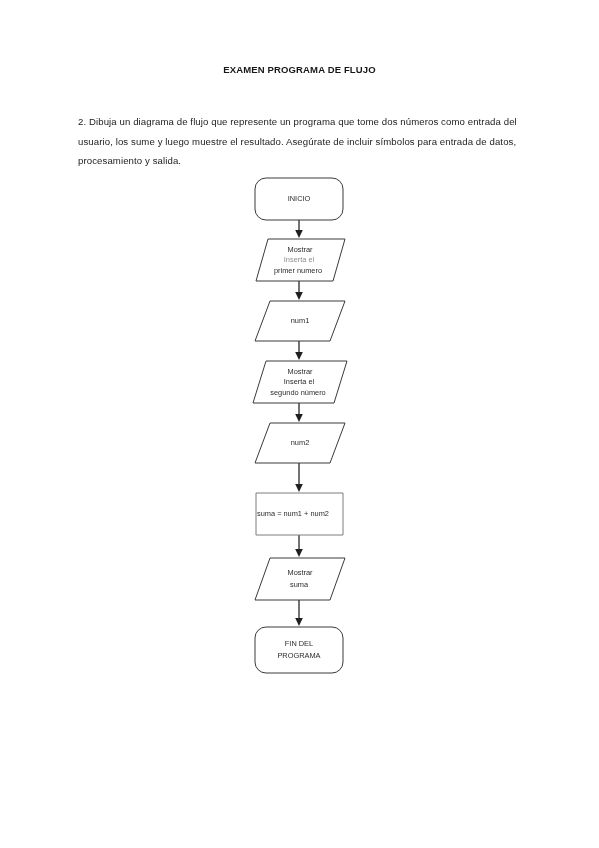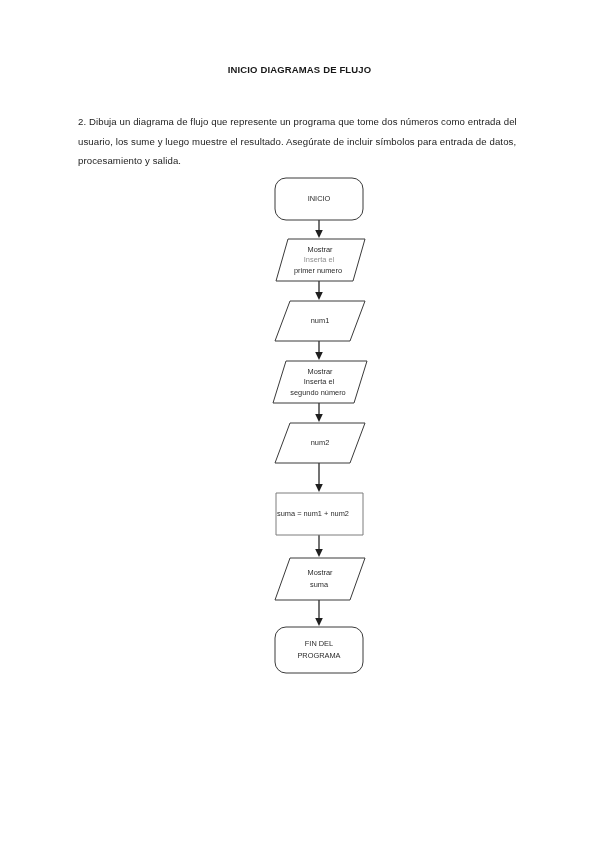--- a/index.html
+++ b/index.html
@@ -49,21 +49,20 @@
   }
 
   
   .flowchart {
     position: absolute;
     left: 0;
     top: 0;
     width: 562px;
     height: 848px;
     pointer-events: none;
-    margin-left: 20px;
   }
   .flowchart svg { display: block; }
 
   .fc-node-label {
     font-family: "Liberation Sans", sans-serif;
     font-size: 7.4px;
     fill: #2a2a2a;
     text-anchor: middle;
     dominant-baseline: middle;
   }
@@ -88,21 +87,21 @@
   }
   .fc-arrowhead {
     fill: #1f1f1f;
   }
 </style>
 </head>
 <body>
 
 <div class="page">
 
-  <div class="doc-title">INICIO DIAGRAMAS DE FLUJO</div>
+  <div class="doc-title">EXAMEN PROGRAMA DE FLUJO</div>
 
   <div class="doc-paragraph">2. Dibuja un diagrama de flujo que represente un programa que tome dos números como entrada del usuario, los sume y luego muestre el resultado. Asegúrate de incluir símbolos para entrada de datos, procesamiento y salida.</div>
 
   <div class="flowchart">
     <svg width="599" height="848" viewBox="0 0 599 848" xmlns="http://www.w3.org/2000/svg">
 
       <g>
         <line class="fc-connector" x1="299" y1="220" x2="299" y2="232"></line>
         <polygon class="fc-arrowhead" points="299,238 295.2,230 302.8,230"></polygon>
       </g>

